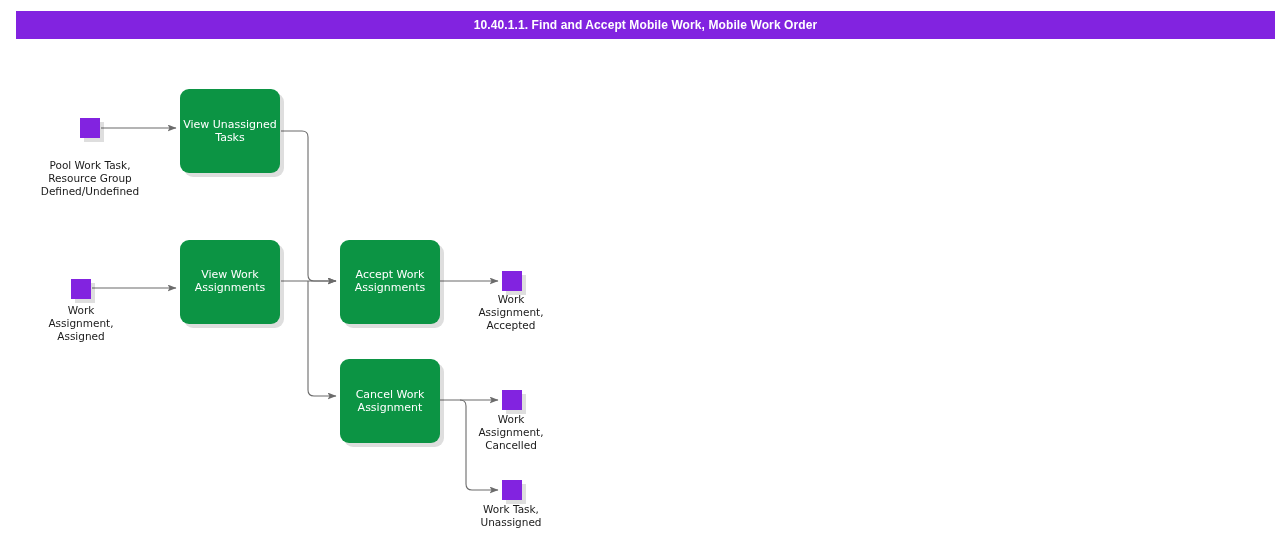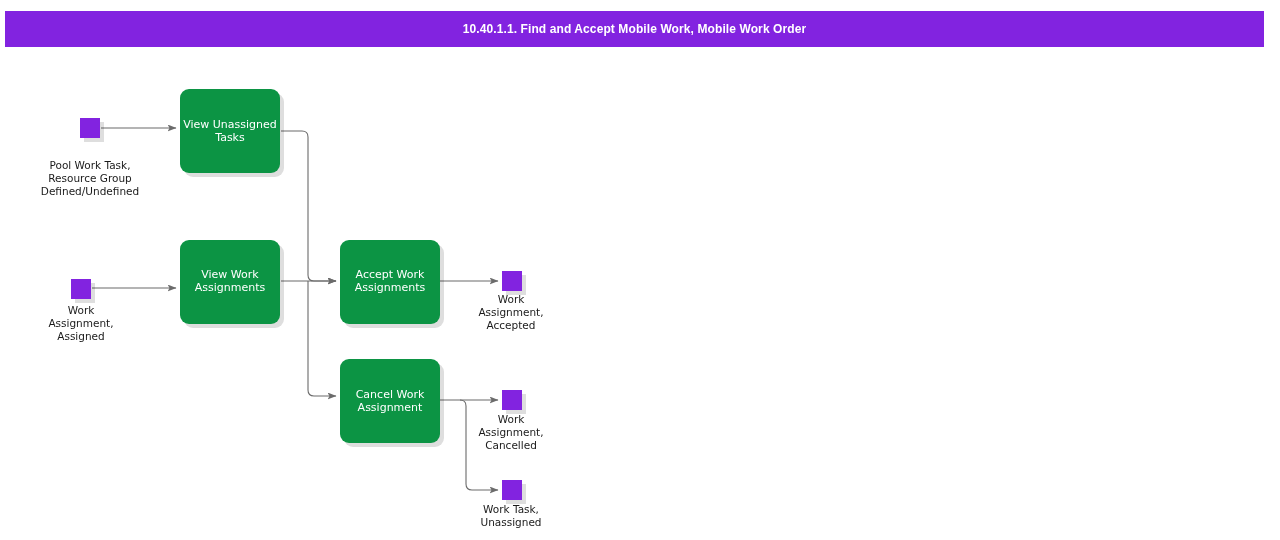--- a/index.html
+++ b/index.html
@@ -9,24 +9,24 @@
   }
   body {
     width: 1280px;
     height: 540px;
     position: relative;
     font-family: "DejaVu Sans", sans-serif;
     overflow: hidden;
   }
   #title-banner {
     position: absolute;
-    left: 5px;
+    left: 16px;
     top: 11px;
     width: 1259px;
-    height: 36px;
+    height: 28px;
     background: #8223e0;
     display: flex;
     align-items: center;
     justify-content: center;
   }
   #title-banner .title-text {
     color: #ffffff;
     font-family: "Liberation Sans", sans-serif;
     font-size: 12px;
     font-weight: bold;

